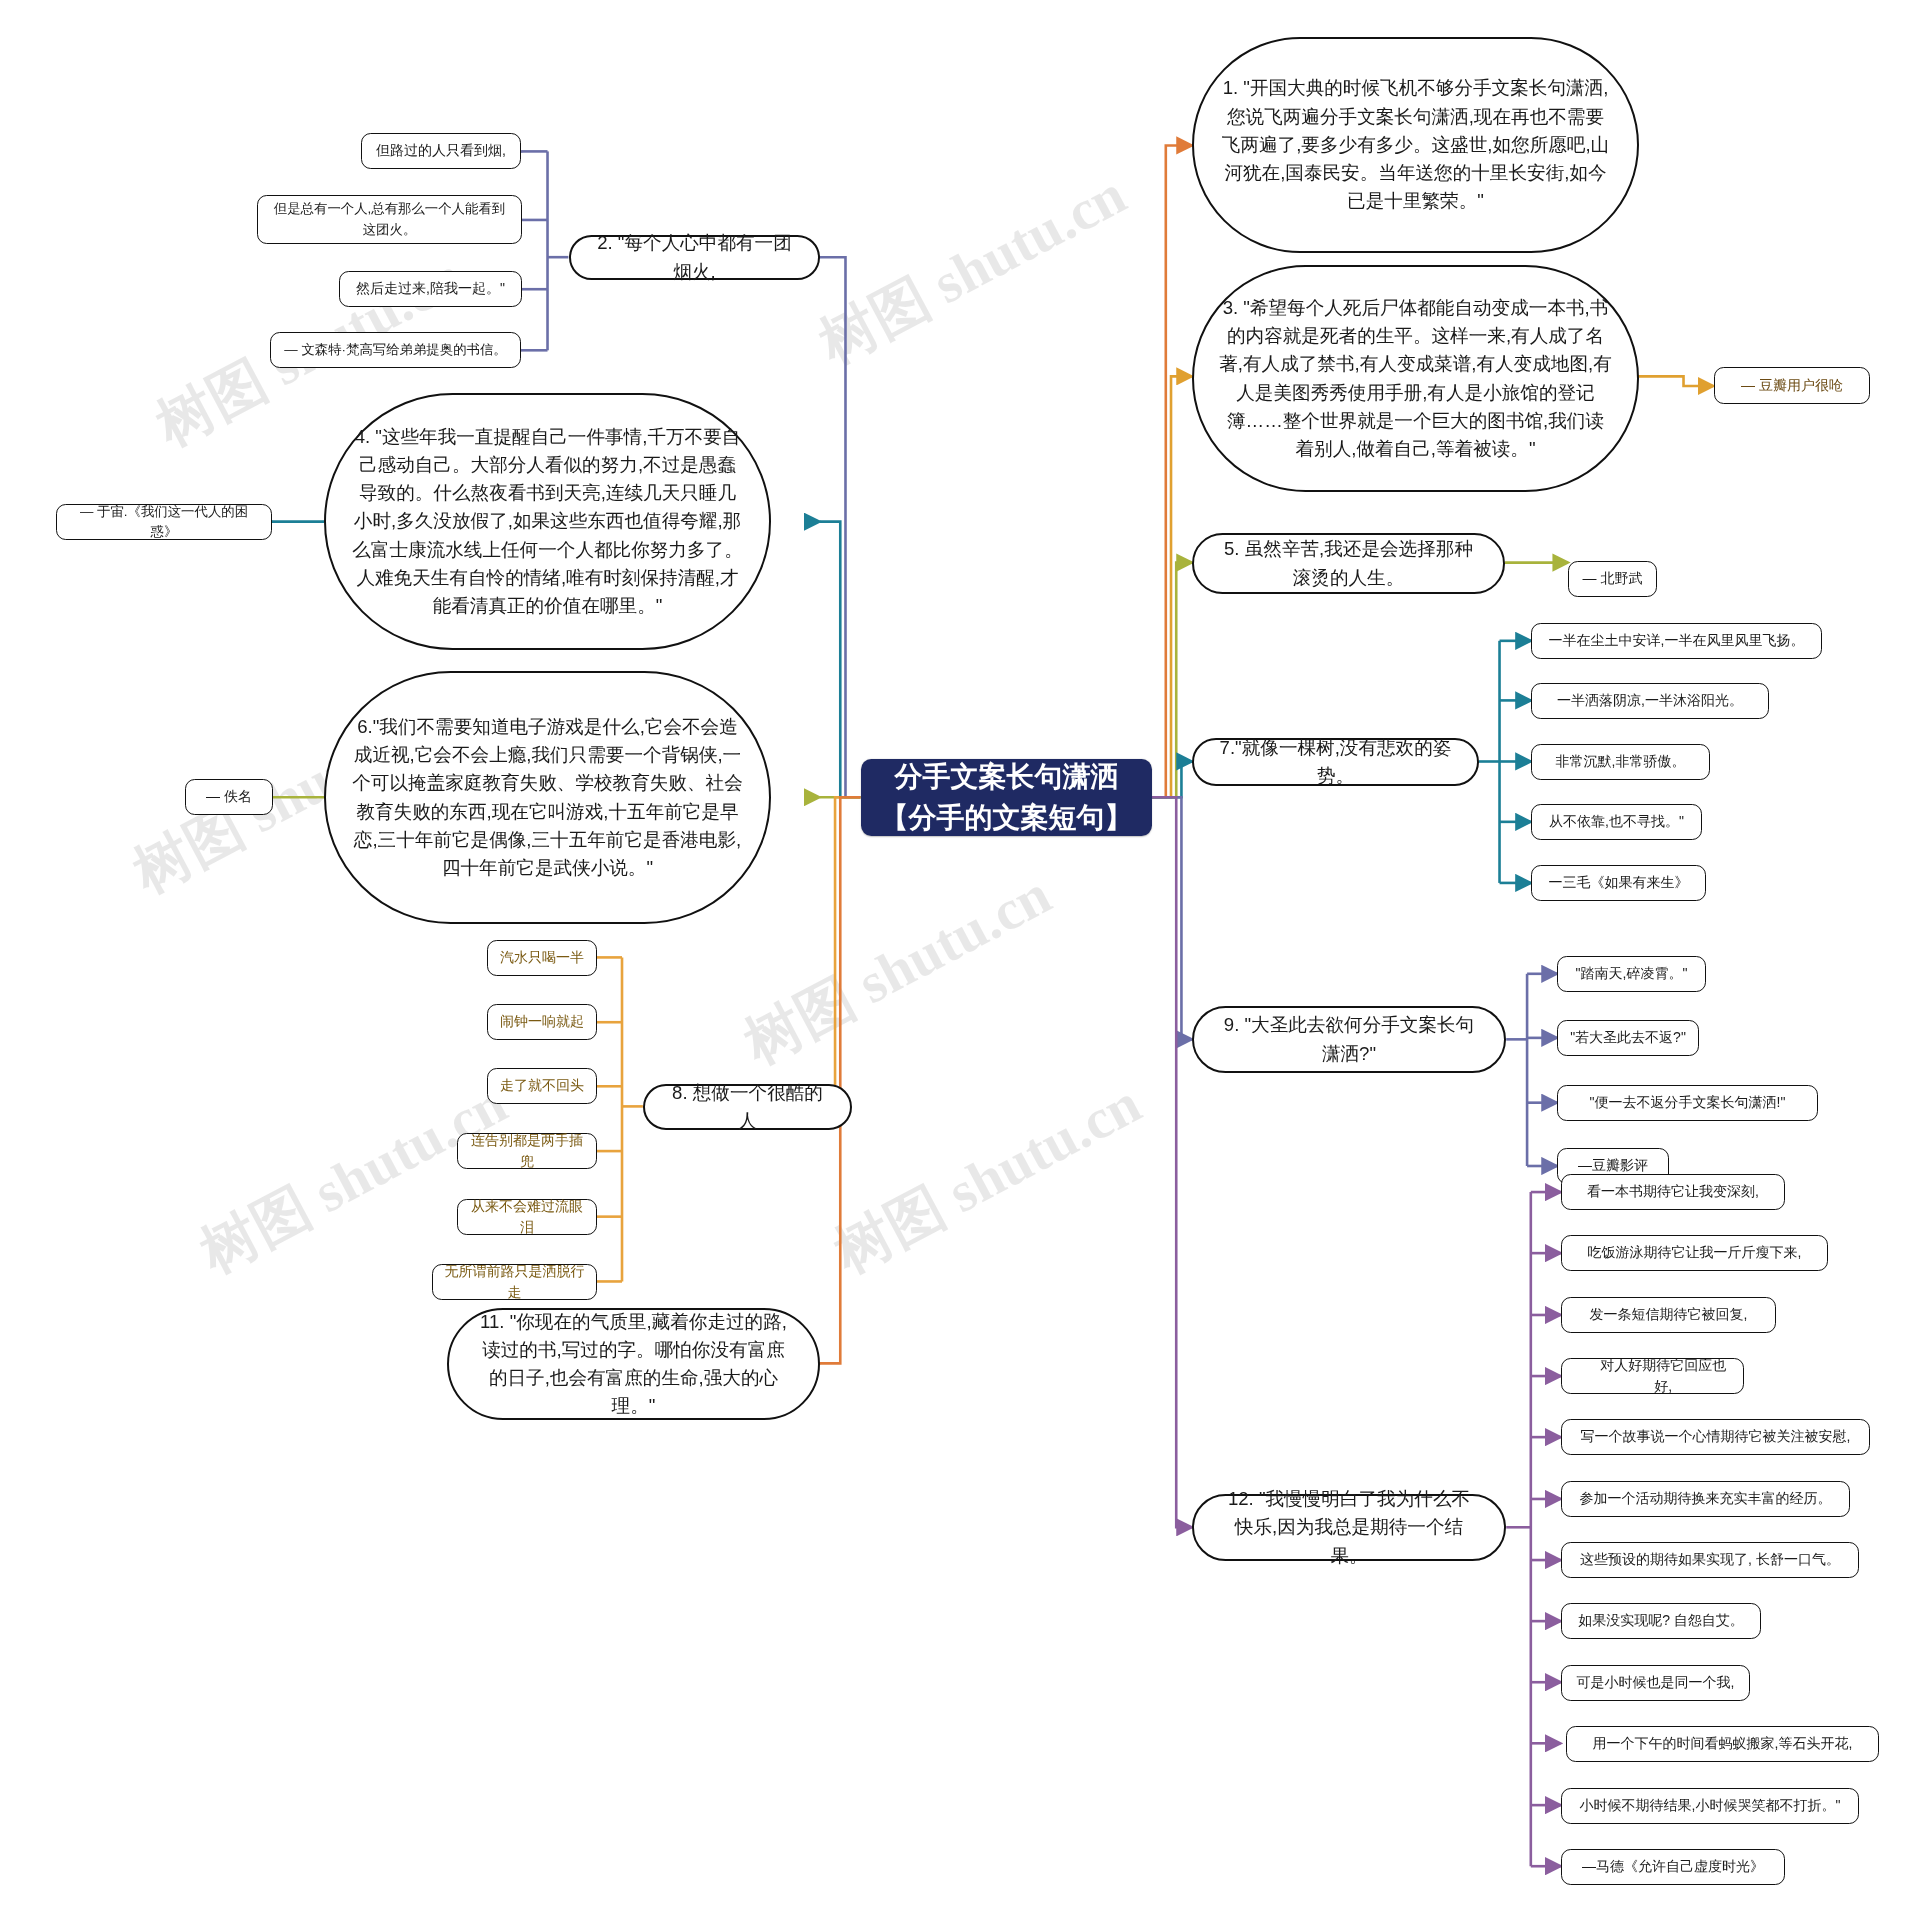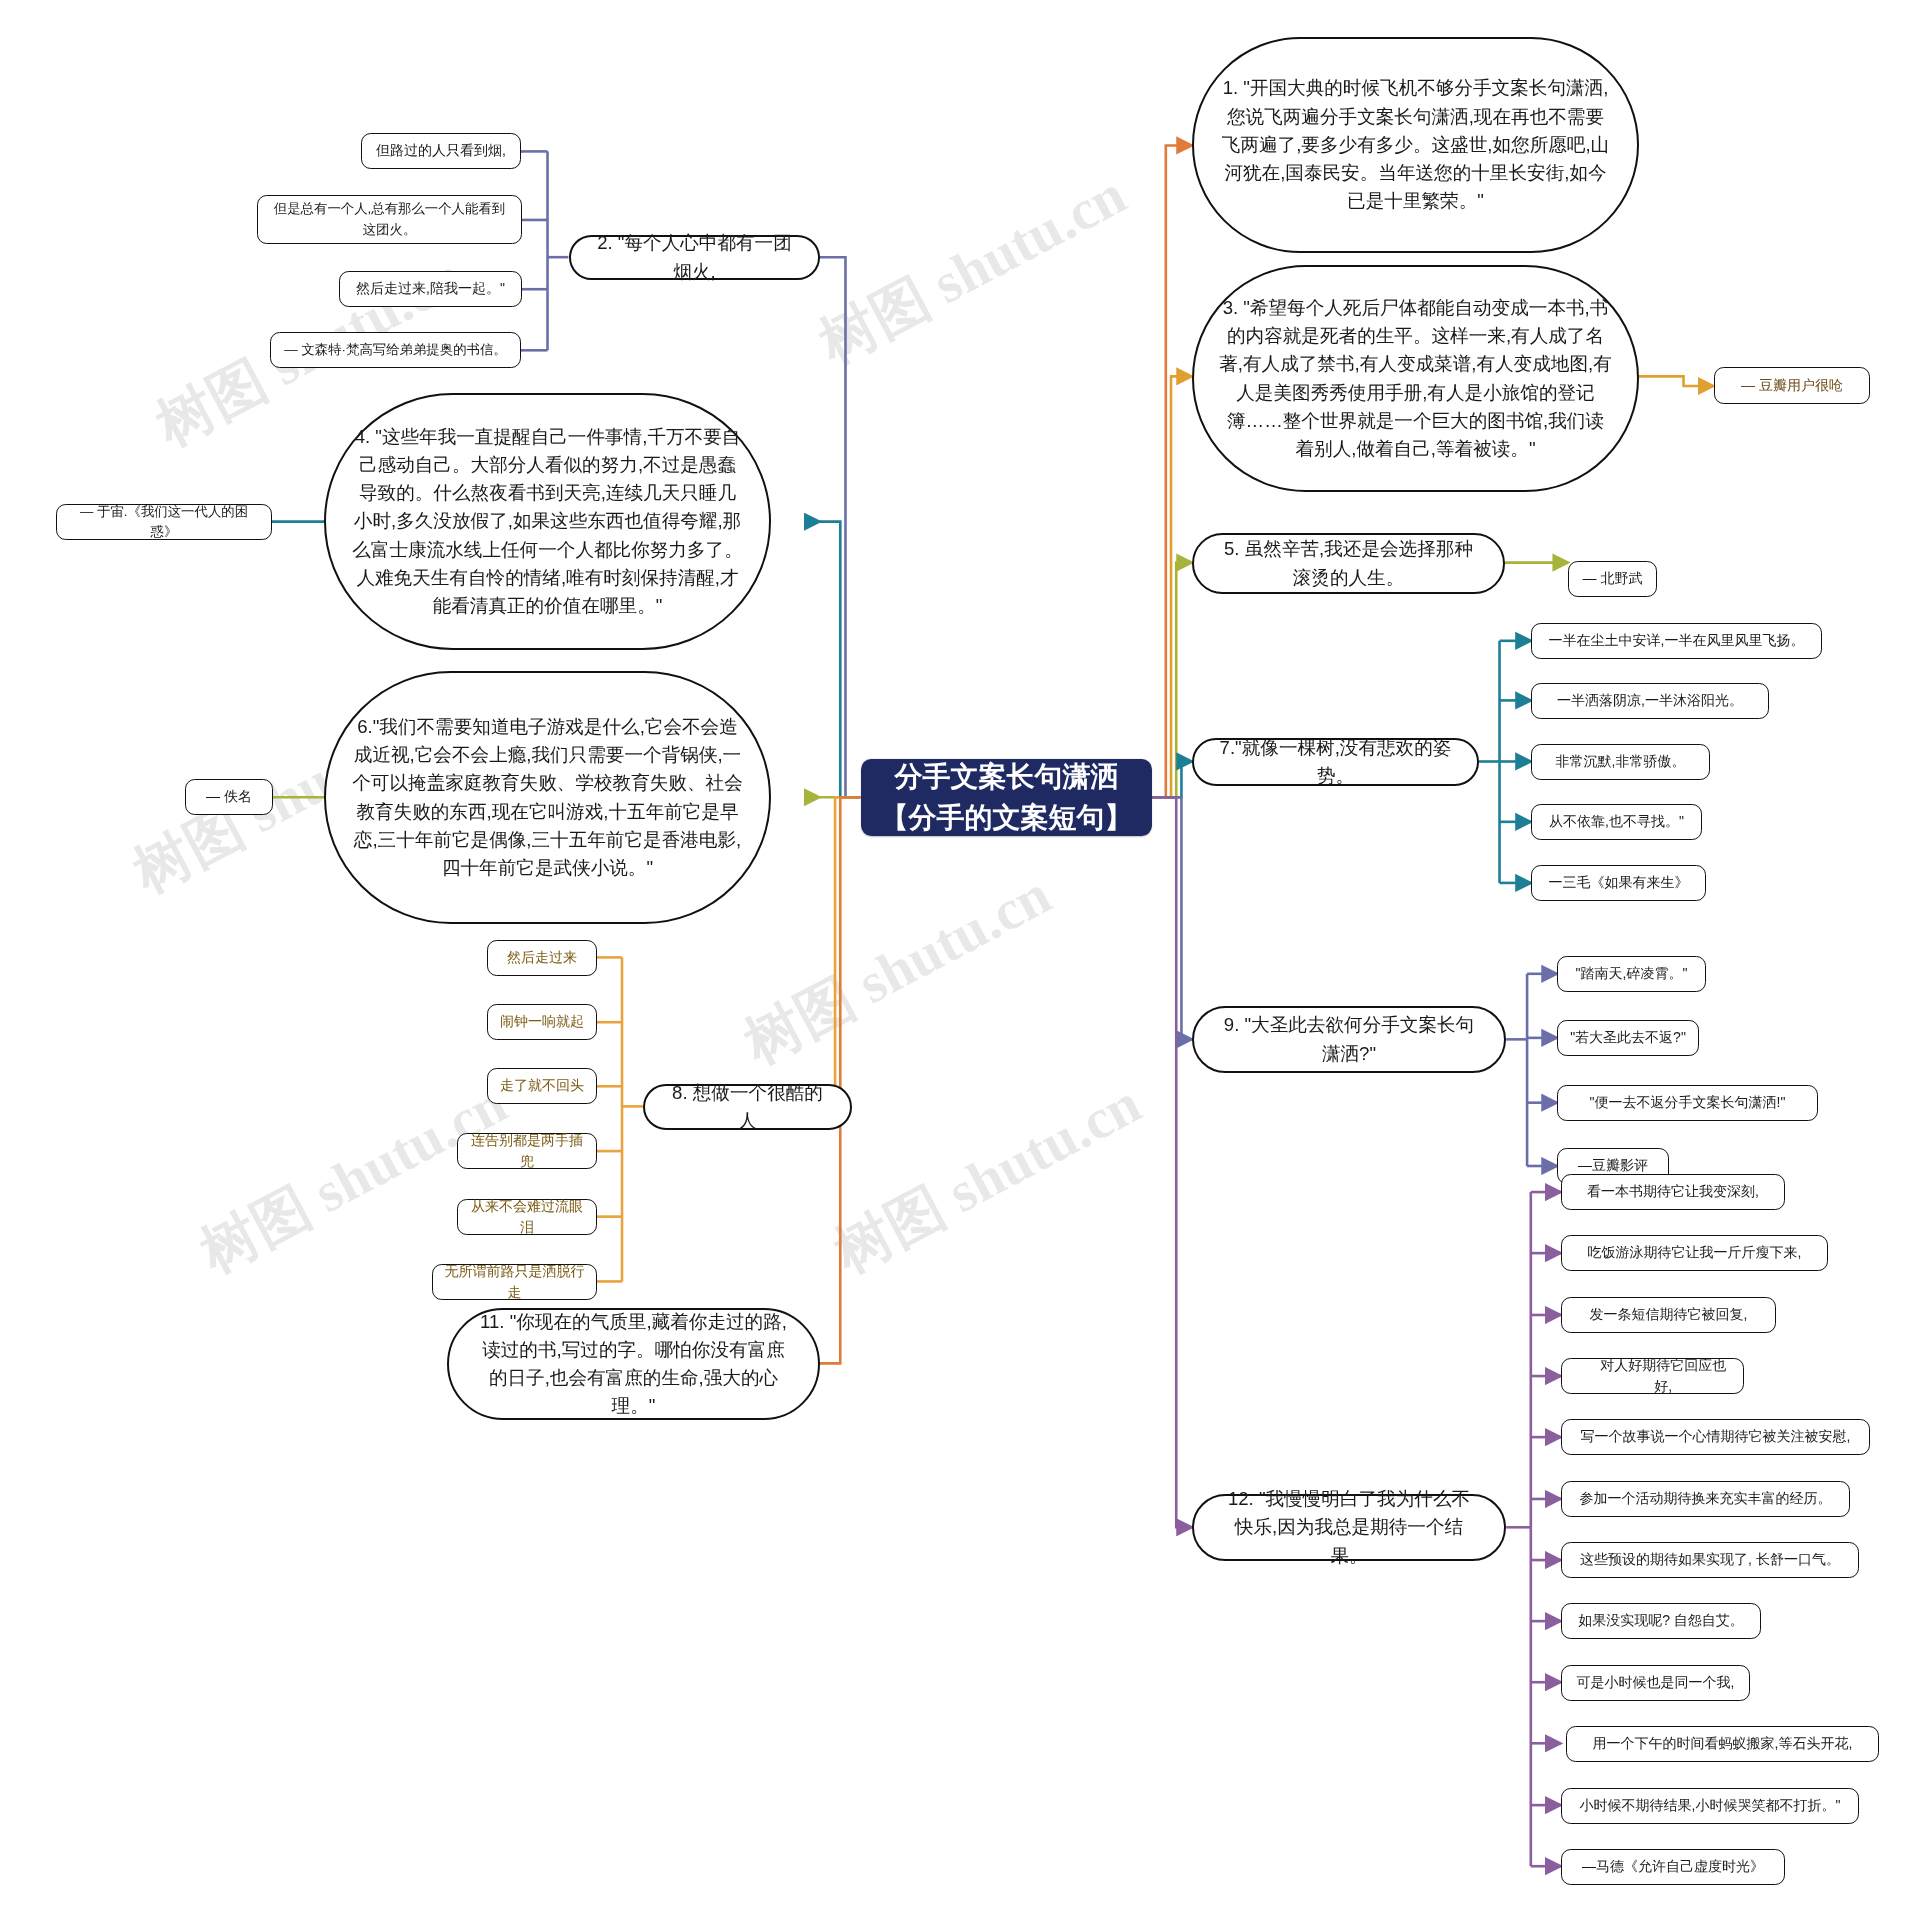--- a/index.html
+++ b/index.html
@@ -294,21 +294,21 @@
     <span class="tx">6."我们不需要知道电子游戏是什么,它会不会造成近视,它会不会上瘾,我们只需要一个背锅侠,一个可以掩盖家庭教育失败、学校教育失败、社会教育失败的东西,现在它叫游戏,十五年前它是早恋,三十年前它是偶像,三十五年前它是香港电影,四十年前它是武侠小说。"</span>
   </div>
   <div class="node l2" style="left:185px; top:779px; width:88px; height:36px;">
     <span class="tx">— 佚名</span>
     </div>
 
   <div class="node l1" style="left:643px; top:1084px; width:209px; height:46px;">
     <span class="tx">8. 想做一个很酷的人</span>
   </div>
   <div class="node l2 gold" style="left:487px; top:940px; width:110px; height:36px;">
-    <span class="tx">然后走过来</span>
+    <span class="tx">汽水只喝一半</span>
     </div>
   <div class="node l2 gold" style="left:487px; top:1004px; width:110px; height:36px;">
     <span class="tx">闹钟一响就起</span>
     </div>
   <div class="node l2 gold" style="left:487px; top:1068px; width:110px; height:36px;">
     <span class="tx">走了就不回头</span>
     </div>
   <div class="node l2 gold" style="left:457px; top:1133px; width:140px; height:36px;">
     <span class="tx">连告别都是两手插兜</span>
     </div>

